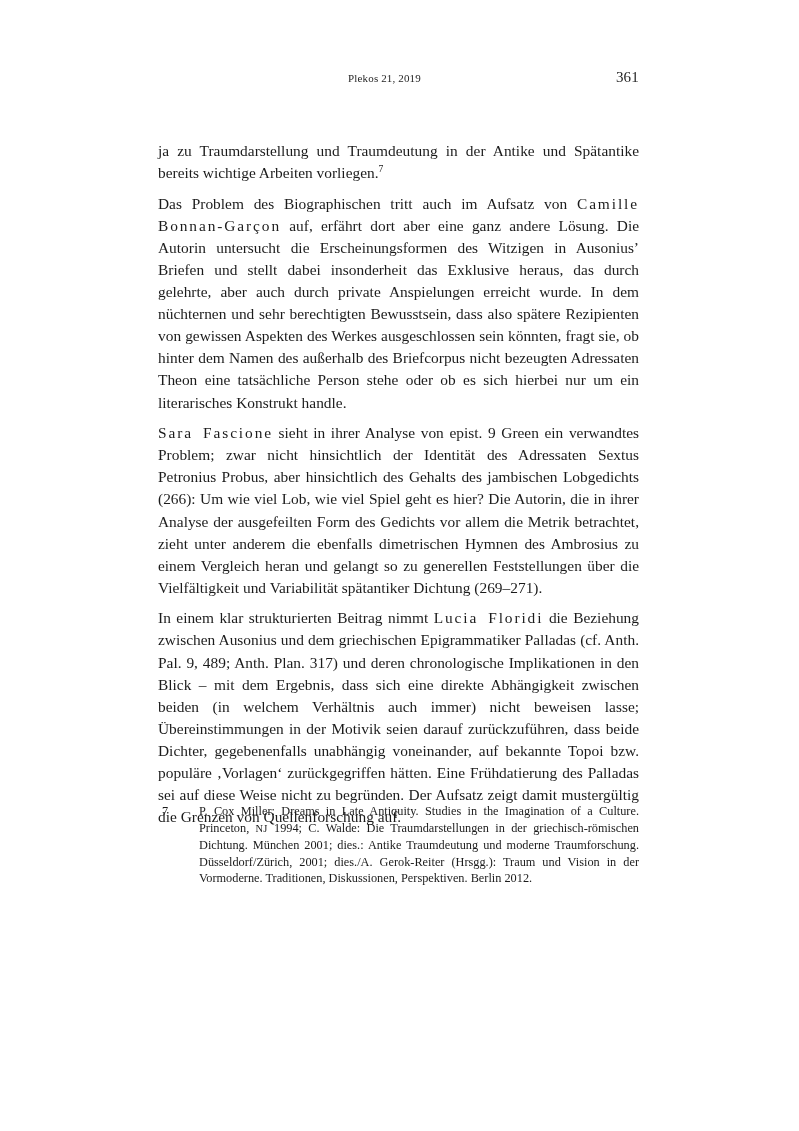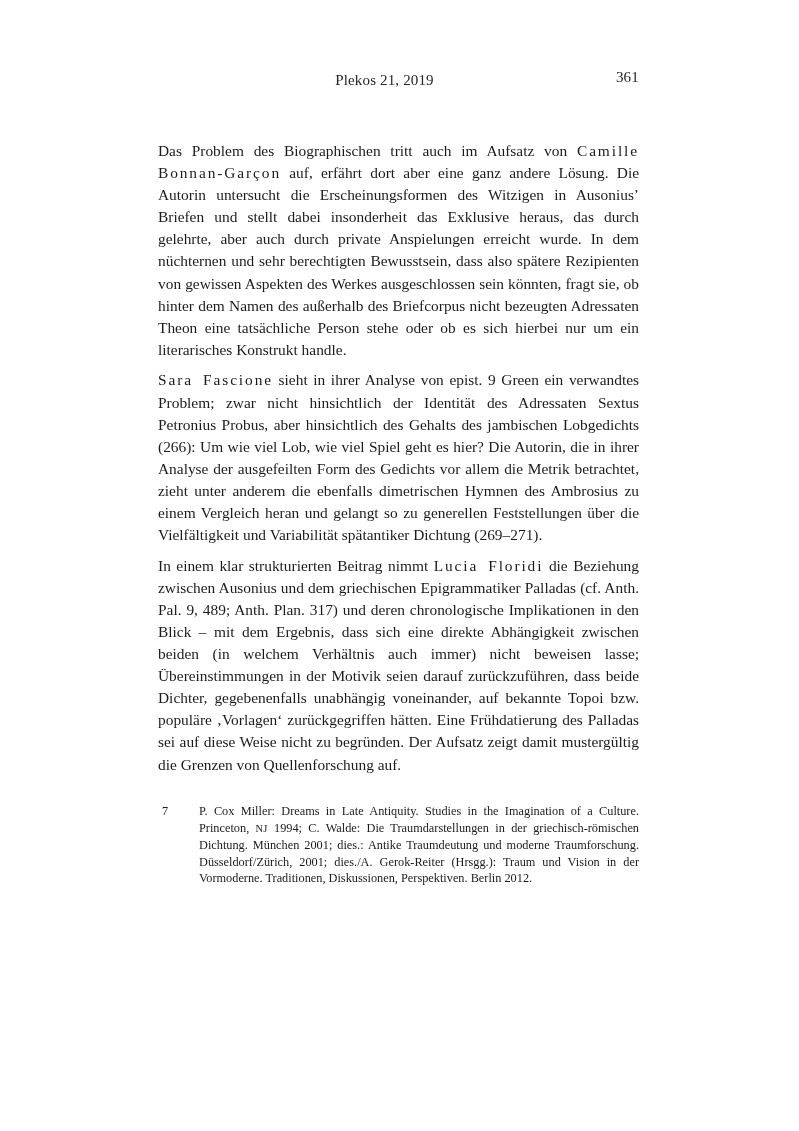--- a/index.html
+++ b/index.html
@@ -32,21 +32,21 @@
     top: 72px;
     width: 481px;
     height: 20px;
   }
   .running-head .journal {
     position: absolute;
     left: 0;
     right: 0;
     top: 0;
     text-align: center;
-    font-size: 15px;
+    font-size: 11px;
     letter-spacing: 0.15px;
     color: #262626;
     padding-right: 28px;
   }
   .running-head .folio {
     position: absolute;
     right: 0;
     top: -3px;
     font-size: 15px;
     color: #262626;
@@ -121,20 +121,21 @@
 
 <div class="page">
 
   <div class="running-head">
     <span class="journal">Plekos 21, 2019</span>
     <span class="folio">361</span>
   </div>
 
   <div class="textblock">
 
+    <p class="para"><span>ja zu Traumdarstellung und Traumdeutung in der Antike und Spätantike bereits wichtige Arbeiten vorliegen.</span><sup class="fn-ref">7</sup></p>
 
     <p class="para"><span>Das Problem des Biographischen tritt auch im Aufsatz von </span><span class="spaced">Camille Bonnan-Garçon</span><span> auf, erfährt dort aber eine ganz andere Lösung. Die Autorin untersucht die Erscheinungsformen des Witzigen in Ausonius’ Briefen und stellt dabei insonderheit das Exklusive heraus, das durch gelehrte, aber auch durch private Anspielungen erreicht wurde. In dem nüchternen und sehr berechtigten Bewusstsein, dass also spätere Rezipienten von gewissen Aspekten des Werkes ausgeschlossen sein könnten, fragt sie, ob hinter dem Namen des außerhalb des Briefcorpus nicht bezeugten Adressaten Theon eine tatsächliche Person stehe oder ob es sich hierbei nur um ein literarisches Konstrukt handle.</span></p>
 
     <p class="para"><span></span><span class="spaced">Sara Fascione</span><span> sieht in ihrer Analyse von epist. 9 Green ein verwandtes Problem; zwar nicht hinsichtlich der Identität des Adressaten Sextus Petronius Probus, aber hinsichtlich des Gehalts des jambischen Lobgedichts (266): Um wie viel Lob, wie viel Spiel geht es hier? Die Autorin, die in ihrer Analyse der ausgefeilten Form des Gedichts vor allem die Metrik betrachtet, zieht unter anderem die ebenfalls dimetrischen Hymnen des Ambrosius zu einem Vergleich heran und gelangt so zu generellen Feststellungen über die Vielfältigkeit und Variabilität spätantiker Dichtung (269–271).</span></p>
 
     <p class="para"><span>In einem klar strukturierten Beitrag nimmt </span><span class="spaced">Lucia Floridi</span><span> die Beziehung zwischen Ausonius und dem griechischen Epigrammatiker Palladas (cf. Anth. Pal. 9, 489; Anth. Plan. 317) und deren chronologische Implikationen in den Blick – mit dem Ergebnis, dass sich eine direkte Abhängigkeit zwischen beiden (in welchem Verhältnis auch immer) nicht beweisen lasse; Übereinstimmungen in der Motivik seien darauf zurückzuführen, dass beide Dichter, gegebenenfalls unabhängig voneinander, auf bekannte Topoi bzw. populäre ‚Vorlagen‘ zurückgegriffen hätten. Eine Frühdatierung des Palladas sei auf diese Weise nicht zu begründen. Der Aufsatz zeigt damit mustergültig die Grenzen von Quellenforschung auf.</span></p>
 
   </div>
 
   <div class="footnotes">

